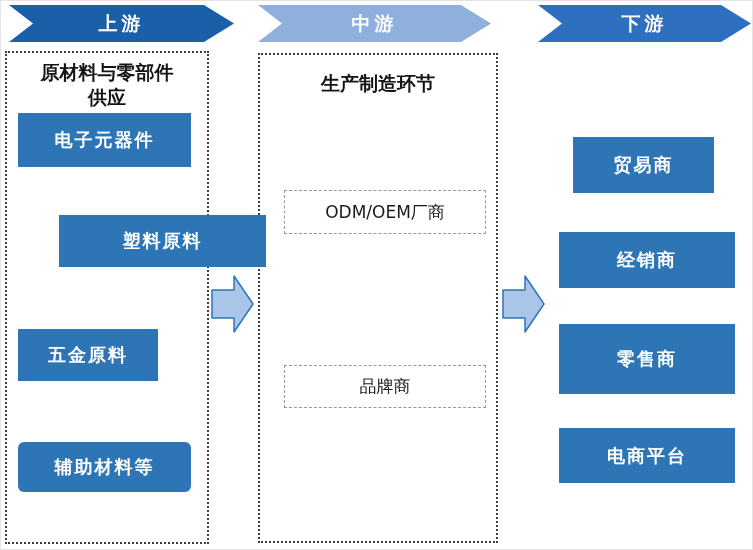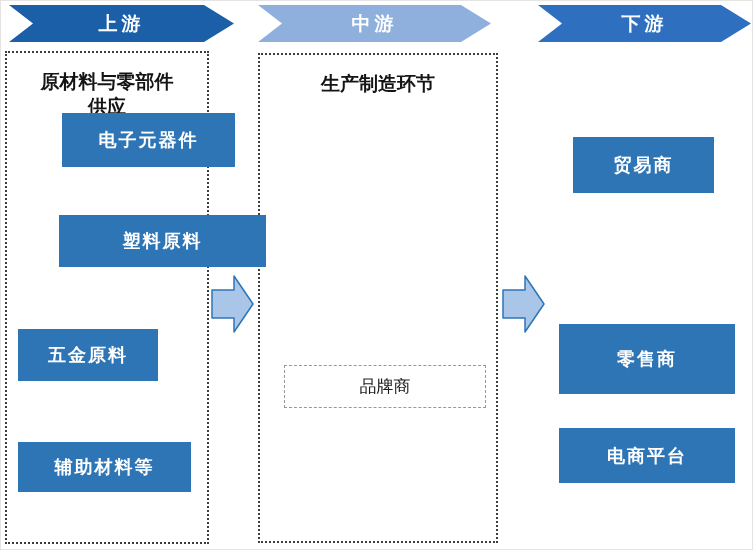--- a/index.html
+++ b/index.html
@@ -44,40 +44,40 @@
   .panel-2 { left: 257px; top: 52px; width: 240px; height: 490px; }
   .panel-3 { left: 538px; top: 51px; width: 212px; height: 486px; }
 
   .panel-title {
     text-align: center;
     font-weight: bold;
     font-size: 19px;
     color: #141414;
     line-height: 1.3;
   }
-  .panel-1 .panel-title { margin-top: 16px; }
+  .panel-1 .panel-title { margin-top: 7px; }
   .panel-2 .panel-title { margin-top: 16px; }
   .panel-3 .panel-title { margin-top: 16px; }
 
   
   .bluebox {
     position: absolute;
     background: #2E75B6;
     color: #ffffff;
     font-weight: bold;
     font-size: 18px;
     letter-spacing: 2px;
     display: flex;
     align-items: center;
     justify-content: center;
   }
-  .L1 { left: 17px; top: 112px; width: 173px; height: 54px; margin-left: 44px; }
+  .L1 { left: 17px; top: 112px; width: 173px; height: 54px; }
   .L2 { left: 22px; top: 214px; width: 207px; height: 52px; margin-left: 36px; }
   .L3 { left: 17px; top: 328px; width: 140px; height: 52px; }
-  .L4 { left: 17px; top: 441px; width: 173px; height: 50px; }
+  .L4 { left: 17px; top: 441px; width: 173px; height: 50px; border-radius: 6px; }
 
   .R1 { left: 572px; top: 136px; width: 141px; height: 56px; }
   .R2 { left: 558px; top: 231px; width: 176px; height: 56px; }
   .R3 { left: 558px; top: 323px; width: 176px; height: 70px; }
   .R4 { left: 558px; top: 427px; width: 176px; height: 55px; }
 
   
   .whitebox {
     position: absolute;
     background: #ffffff;
@@ -122,23 +122,25 @@
   <div class="panel panel-2">
     <div class="panel-title">生产制造环节</div>
   </div>
 
 
   <div class="bluebox L1">电子元器件</div>
   <div class="bluebox L2">塑料原料</div>
   <div class="bluebox L3">五金原料</div>
   <div class="bluebox L4">辅助材料等</div>
 
+  <div class="whitebox M1">ODM/OEM厂商</div>
   <div class="whitebox M2">品牌商</div>
 
   <div class="bluebox R1">贸易商</div>
+  <div class="bluebox R2">经销商</div>
   <div class="bluebox R3">零售商</div>
   <div class="bluebox R4">电商平台</div>
 
   <svg class="flow-arrow fa1" width="44" height="62" viewBox="0 0 44 62">
     <polygon points="1,17 23,17 23,3 42,31 23,59 23,45 1,45" fill="#A9C6E8" stroke="#2E75B6" stroke-width="1.5" stroke-linejoin="round"></polygon>
   </svg>
   <svg class="flow-arrow fa2" width="44" height="62" viewBox="0 0 44 62">
     <polygon points="1,17 23,17 23,3 42,31 23,59 23,45 1,45" fill="#A9C6E8" stroke="#2E75B6" stroke-width="1.5" stroke-linejoin="round"></polygon>
   </svg>
 

